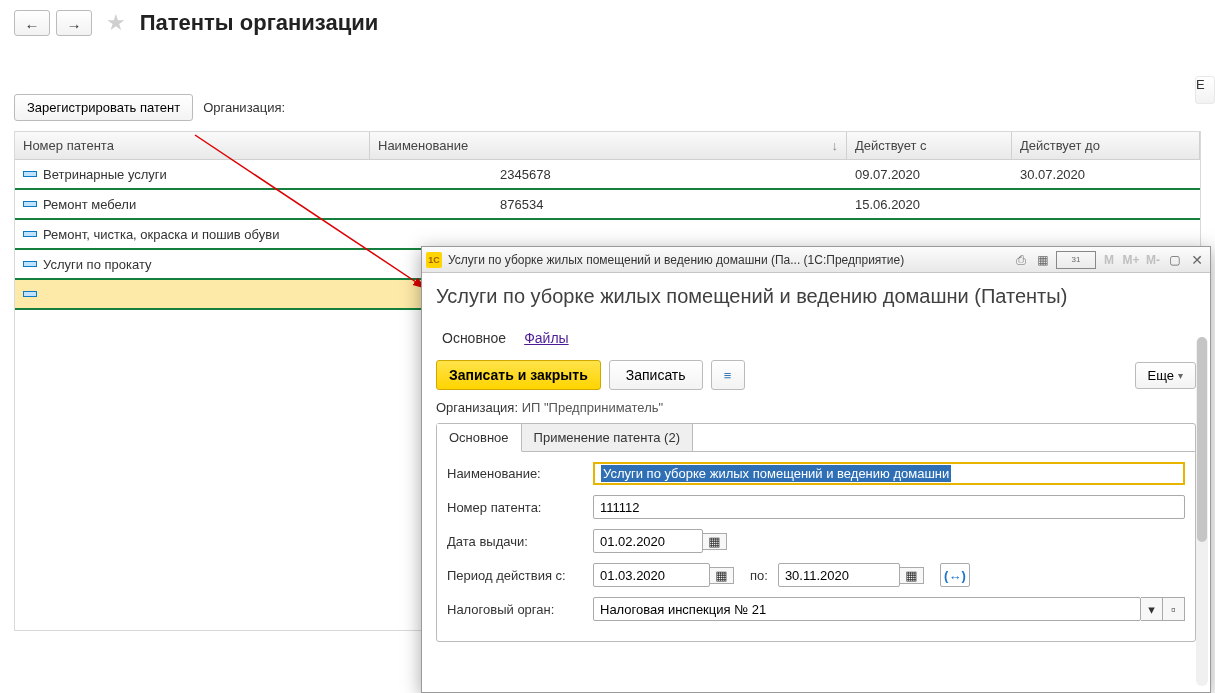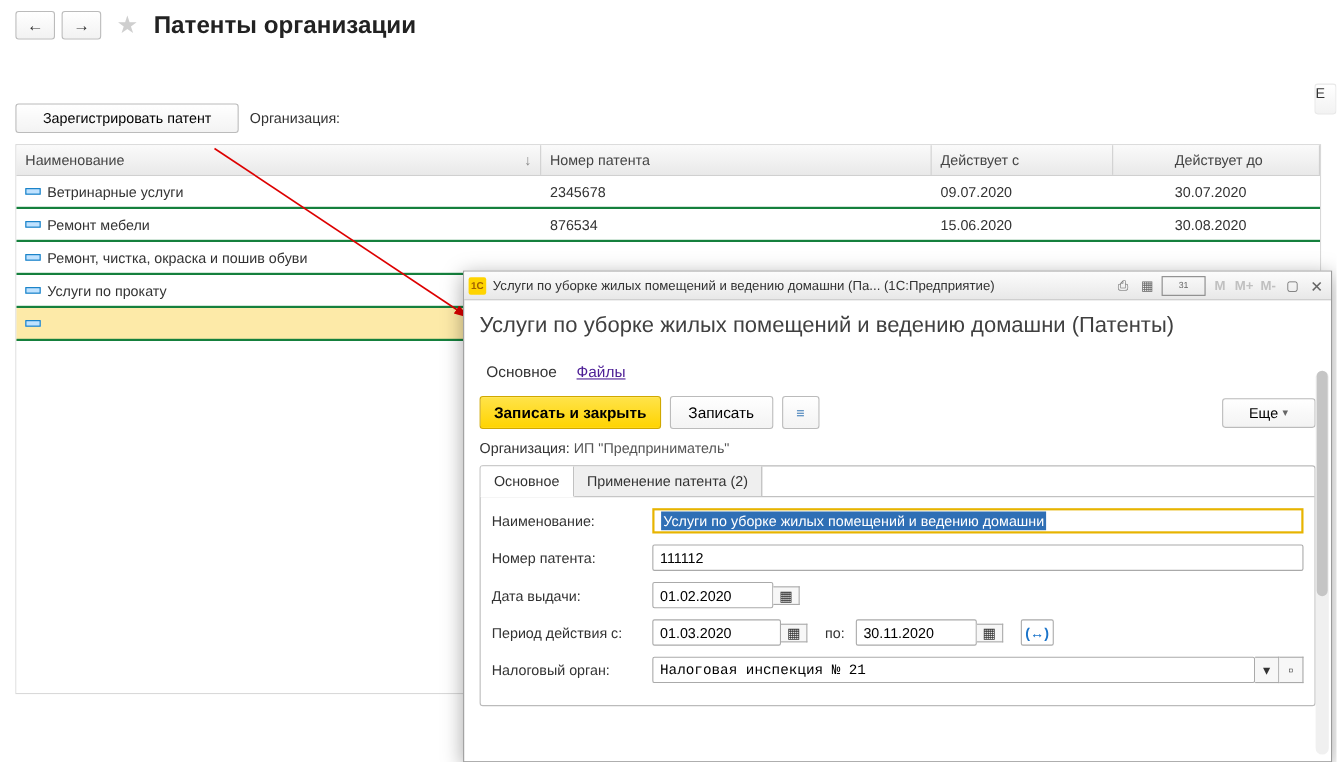--- a/index.html
+++ b/index.html
@@ -13,36 +13,36 @@
   .nav-btn{
     width:36px; height:26px; border:1px solid #bbb; border-radius:3px;
     background:linear-gradient(#fff,#f2f2f2);
     display:inline-flex; align-items:center; justify-content:center;
     font-size:15px; color:#333; cursor:pointer;
   }
   .star-icon{ font-size:22px; color:#cfcfcf; margin:0 8px;}
   .page-title{ font-size:22px; font-weight:bold; color:#222;}
   .toolbar{ padding:10px 14px 4px 14px; display:flex; align-items:center; gap:10px;}
   .btn{
-    padding:5px 24px; border:1px solid #bbb; border-radius:3px;
+    padding:5px 12px; border:1px solid #bbb; border-radius:3px;
     background:linear-gradient(#fff,#f3f3f3); cursor:pointer; font-size:13px;
   }
   .btn-yellow{
     background:linear-gradient(#ffe34a,#ffd400); border:1px solid #d0a800;
     font-weight:bold; padding:6px 12px; font-size:14px;
   }
   .label{ color:#333;}
   .grid{ margin:6px 14px 0 14px; border:1px solid #d9d9d9;}
   .grid-header{ display:flex; background:linear-gradient(#fafafa,#e9e9e9); border-bottom:1px solid #d0d0d0;}
   .gh{ padding:6px 8px; border-right:1px solid #d0d0d0; color:#444;}
   .gh.sort{ display:flex; justify-content:space-between; align-items:center;}
   .col-name{ width:477px;}
   .col-num{ width:355px;}
   .col-from{ width:165px;}
-  .col-to{ flex:1;margin-left:48px;}
+  .col-to{ flex:1;}
   .grid-row{ display:flex; border-bottom:2px solid #15803d; background:#fff; align-items:center; height:30px;}
   .grid-row.sel{ background:#fdeaa8;}
   .gc{ padding:4px 8px; display:flex; align-items:center; gap:6px;}
   .row-icon{ width:14px; height:6px; border:1px solid #0a7ac4; background:#bfe2ff; display:inline-block;}
   .cut-right{ border:1px solid #e8e8e8; border-radius:3px; position:absolute; right:0; top:76px; width:20px; height:28px; background:linear-gradient(#fff,#f2f2f2);}
   
   
   .dialog{
     position:absolute; left:421px; top:246px; width:790px; height:447px;
     background:#fff; border:1px solid #9a9a9a;
@@ -76,21 +76,21 @@
   .tab-content{ padding:10px;}
   .form-row{ display:flex; align-items:center; gap:10px; margin-bottom:10px;}
   .form-row .lbl{ width:136px; color:#333;}
   .input{ border:1px solid #aaa; border-radius:2px; padding:3px 6px; font-size:13px; height:24px; background:#fff;}
   .input-wrap{ display:inline-flex; align-items:center;}
   .input-wrap .date-btn{ width:24px; border:1px solid #aaa; border-left:0; display:flex; align-items:center; justify-content:center; background:#f7f7f7; cursor:pointer;}
   .hl-input{ border:2px solid #e7b400; background:#fff; padding:2px 6px;}
   .sel-text{ background:#2f6fb5; color:#fff; padding:1px 2px;}
   .small-gap{ margin-left:6px;}
   .dropdown{ display:flex; flex:1;}
-  .dropdown .input{ flex:1;font-family:Liberation Mono, monospace;}
+  .dropdown .input{ flex:1;}
   .dd-btn{ width:22px; border:1px solid #aaa; border-left:0; background:#f7f7f7; display:flex; align-items:center; justify-content:center; cursor:pointer;}
   .bracket-btn{ width:30px; height:24px; border:1px solid #aaa; border-radius:2px; margin-left:6px; display:inline-flex; align-items:center; justify-content:center; color:#1a73c9; cursor:pointer; background:#fff; font-weight:bold;}
   .vscroll{ position:absolute; right:2px; top:64px; bottom:6px; width:12px; background:#f0f0f0; border-radius:6px;}
   .vthumb{ position:absolute; left:1px; right:1px; top:0; height:205px; background:#c5c5c5; border-radius:5px;}
   
   
   .arrow-svg{ position:absolute; left:190px; top:130px; pointer-events:none;}
 </style>
 </head>
 <body>
@@ -106,25 +106,25 @@
 
 <div style="height:48px"></div>
 
 <div class="toolbar">
   <button class="btn">Зарегистрировать патент</button>
   <span class="label">Организация:</span>
 </div>
 
 <div class="grid">
   <div class="grid-header">
+    <div class="gh col-num">Номер патента</div>
     <div class="gh col-name sort">
       <span>Наименование</span>
       <span style="color:#888">↓</span>
     </div>
-    <div class="gh col-num">Номер патента</div>
     <div class="gh col-from">Действует с</div>
     <div class="gh col-to">Действует до</div>
   </div>
   <div id="grid-rows">
       <div class="grid-row">
         <div class="gc col-name">
           <span class="row-icon"></span>
           <span>Ветринарные услуги</span>
         </div>
         <div class="gc col-num">
@@ -140,23 +140,20 @@
       <div class="grid-row">
         <div class="gc col-name">
           <span class="row-icon"></span>
           <span>Ремонт мебели</span>
         </div>
         <div class="gc col-num">
           <span>876534</span>
         </div>
         <div class="gc col-from">
           <span>15.06.2020</span>
-        </div>
-        <div class="gc col-to">
-          <span>30.08.2020</span>
         </div>
       </div>
       <div class="grid-row">
         <div class="gc col-name">
           <span class="row-icon"></span>
           <span>Ремонт, чистка, окраска и пошив обуви</span>
         </div>
         <div class="gc col-num">
           <span></span>
         </div>
@@ -267,21 +264,21 @@
           </span>
         </div>
         <div class="form-row">
           <span class="lbl">Период действия с:</span>
           <span class="input-wrap">
             <input class="input" style="width: 117px;" value="01.03.2020">
             <span class="date-btn">▦</span>
           </span>
           <span class="small-gap">по:</span>
           <span class="input-wrap">
-            <input class="input" style="width: 110px;" value="30.11.2020">
+            <input class="input" style="width: 122px;" value="30.11.2020">
             <span class="date-btn">▦</span>
           </span>
           <span class="bracket-btn">(↔)</span>
         </div>
         <div class="form-row">
           <span class="lbl">Налоговый орган:</span>
           <span class="dropdown">
             <input class="input" value="Налоговая инспекция № 21" style="">
             <span class="dd-btn">▾</span>
             <span class="dd-btn">▫</span>

